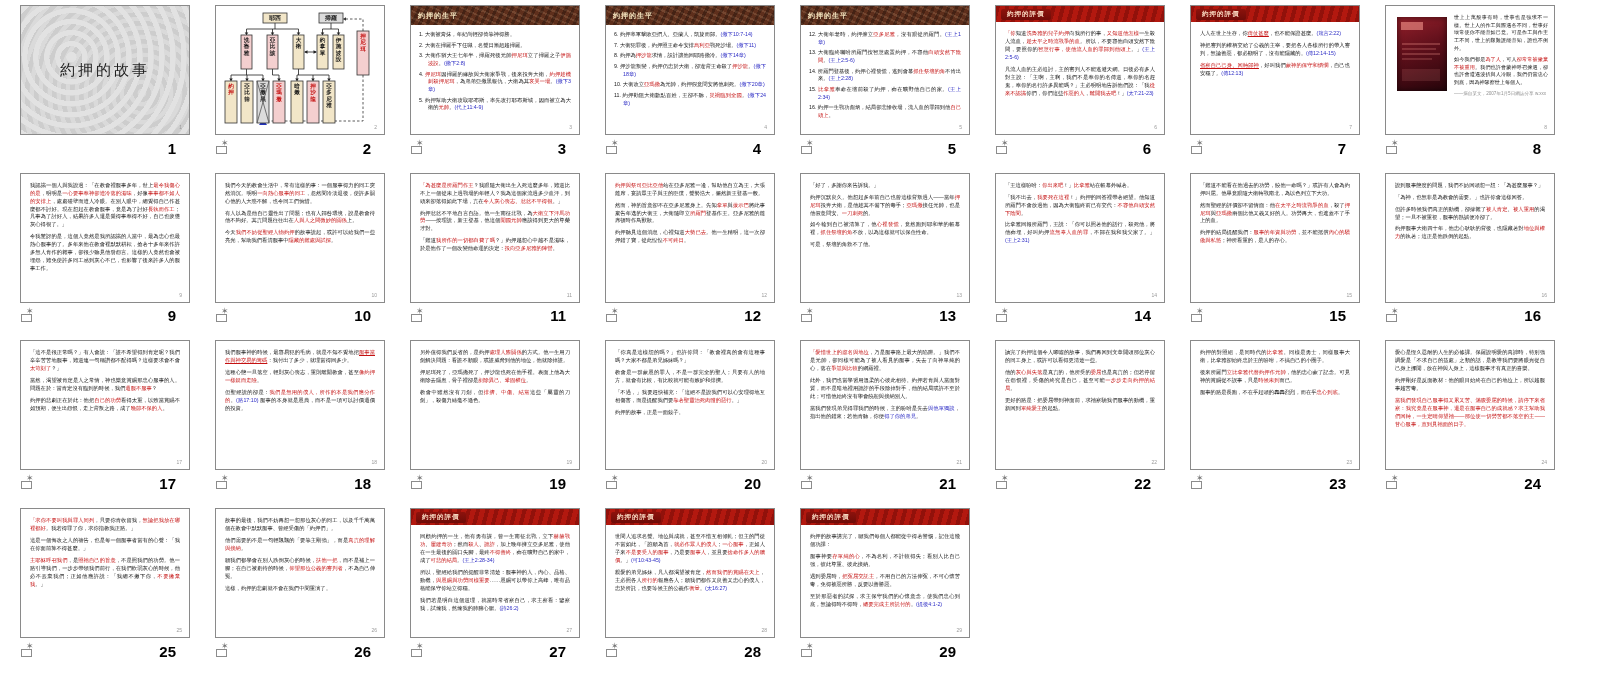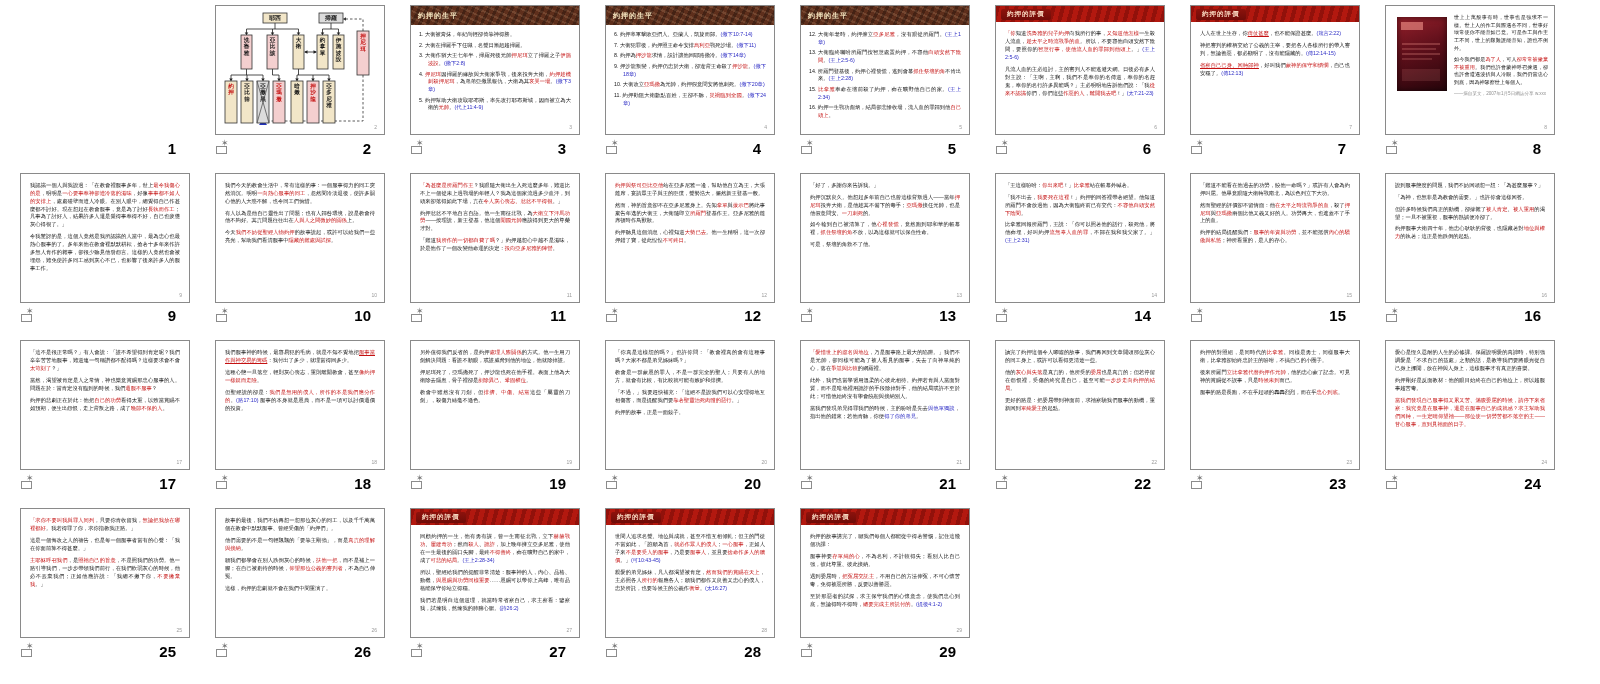--- a/index.html
+++ b/index.html
@@ -51,20 +51,24 @@
   .cover i:nth-child(6){left:5px;top:52px;width:38px;height:12px;opacity:.25}
   .img-text{position:absolute;left:68px;top:8px;width:94px;font-size:5.1px;line-height:1.5;
       color:#161616;text-align:justify;}
   .img-text .cite{font-size:4.6px;}
   svg text{font-family:"Liberation Sans",sans-serif;}
 </style>
 </head>
 <body>
 
 <div class="stage" id="stage">
+    <div class="slide s-title" style="left: 20px; top: 5px;">
+      <div class="title-text">約押的故事</div>
+      <div class="pgnum">1</div>
+    </div>
     <div class="strip" style="left: 20px; top: 137px;">
       <div class="num">1</div>
     </div>
     <div class="slide" style="left: 215px; top: 5px;">
       <svg viewBox="0 0 162 122" width="162" height="122" style="position:absolute;left:3px;top:3px">
         <path d="M56 14 V20" stroke="#222" stroke-width="0.8" fill="none"></path>
         <path d="M27.5 20 H79.5" stroke="#222" stroke-width="0.8" fill="none"></path>
         <path d="M27.5 20 V26" stroke="#222" stroke-width="0.8" fill="none"></path>
         <path d="M25.7 23.5 L29.3 23.5 L27.5 26 Z" fill="#222"></path>
         <path d="M53.5 20 V26" stroke="#222" stroke-width="0.8" fill="none"></path>

